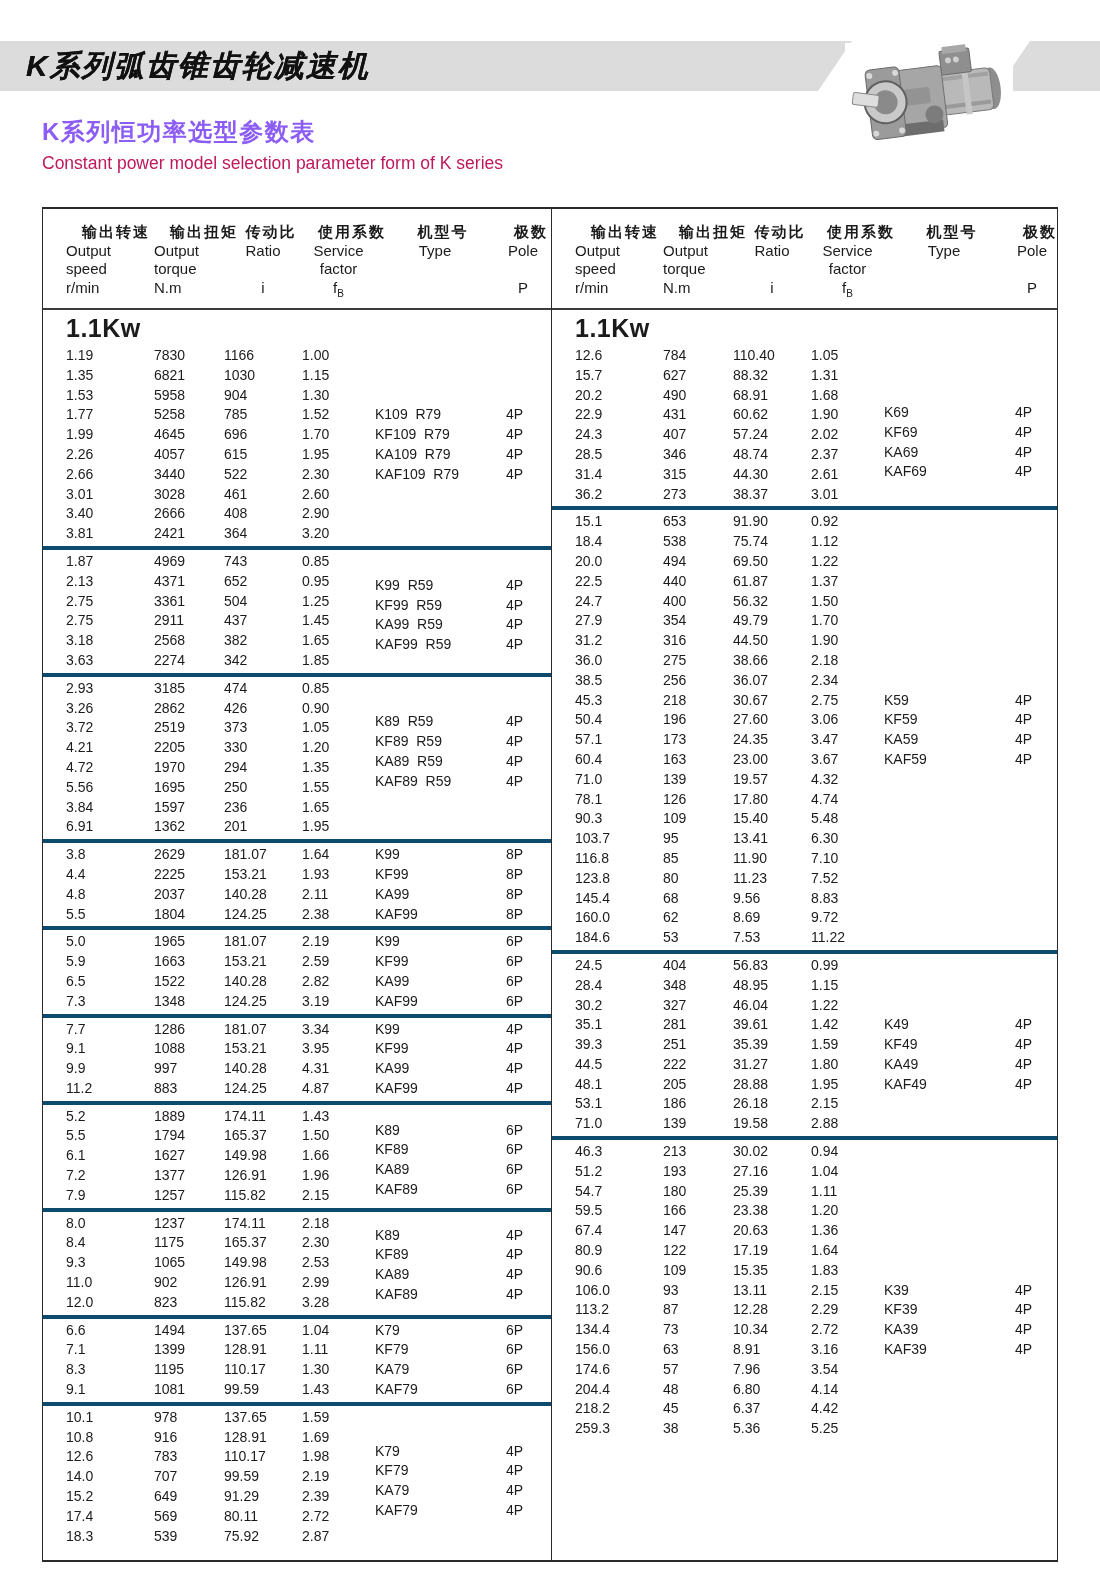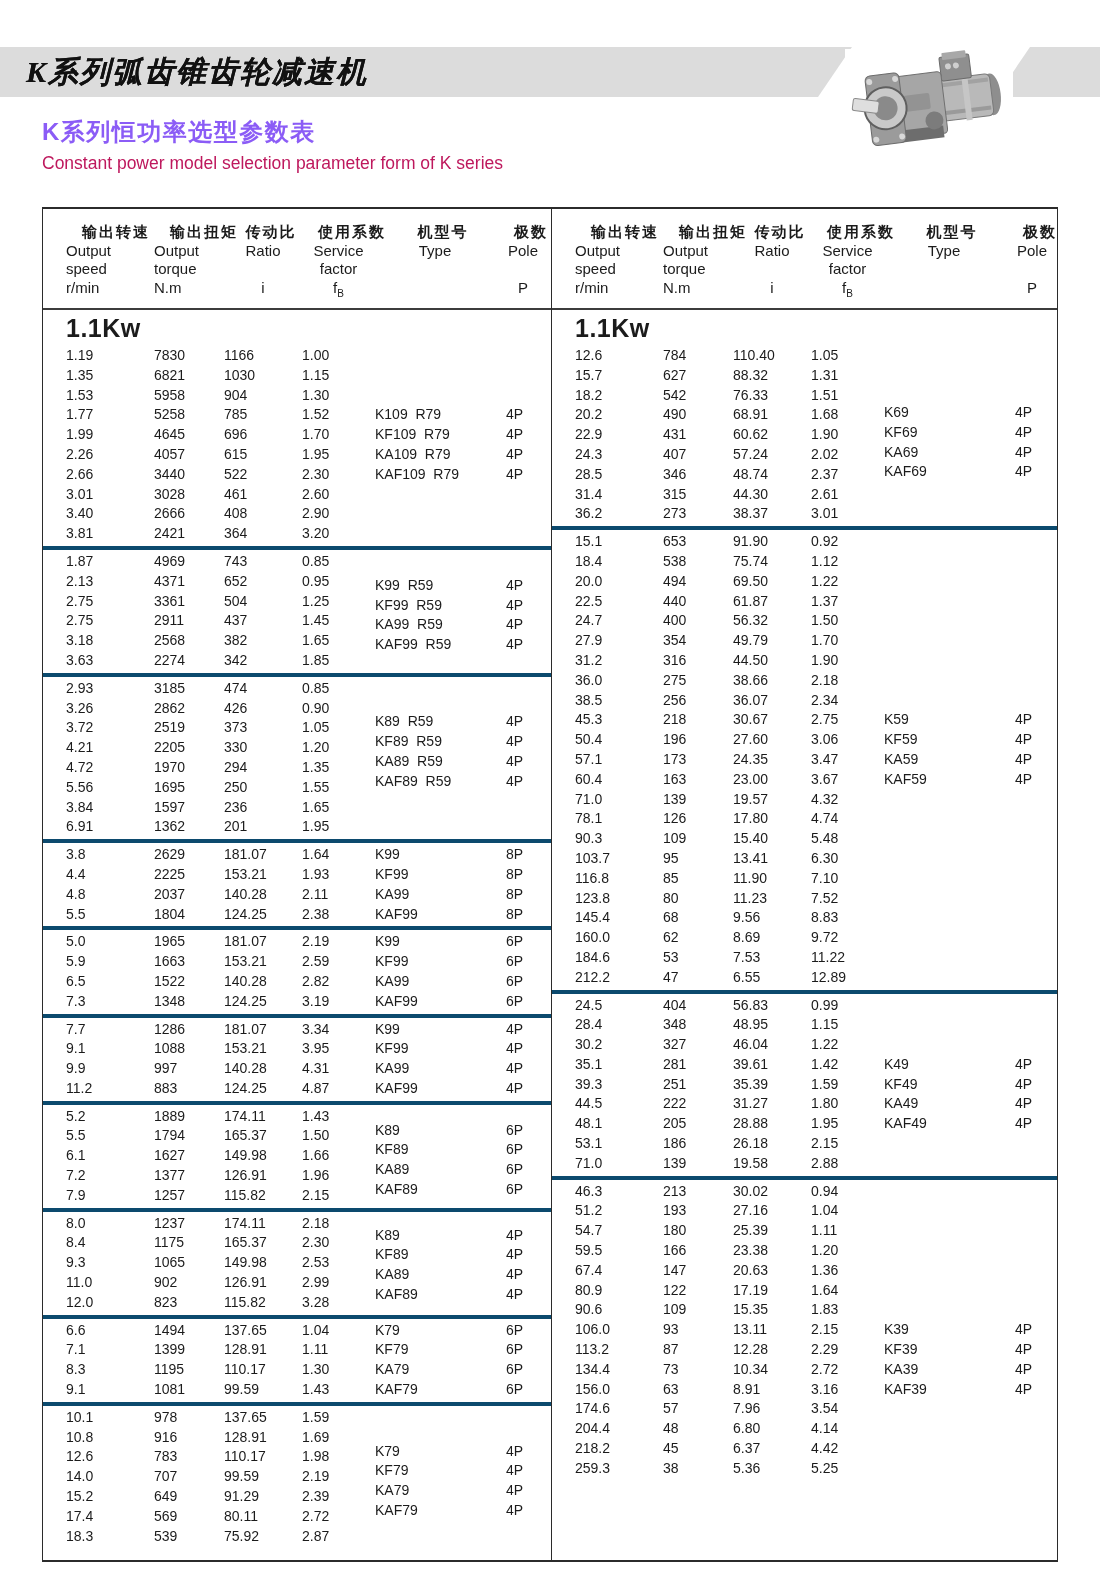--- a/index.html
+++ b/index.html
@@ -2,21 +2,21 @@
 <html><head>
 <meta charset="utf-8">
 <style>
   html,body{margin:0;padding:0;background:#ffffff;}
   .page{
     position:relative;width:1100px;height:1583px;background:#ffffff;overflow:hidden;
     font-family:"Liberation Sans","DejaVu Sans",sans-serif;color:#1b1b1b;
     -webkit-font-smoothing:antialiased;
   }
   
-  .banner{position:absolute;top:47px;left:0;width:1100px;height:62px;font-family:Liberation Serif, serif;}
+  .banner{position:absolute;top:41px;left:0;width:1100px;height:62px;}
   .band-main{
     position:absolute;left:0;top:0;width:852px;height:50px;background:#dcdcdc;
     clip-path:polygon(0 0,100% 0,calc(100% - 34px) 100%,0 100%);
   }
   .band-right{
     position:absolute;left:996px;top:0;width:104px;height:50px;background:#dcdcdc;
     clip-path:polygon(34px 0,100% 0,100% 100%,0 100%);
   }
   .banner-title{
     position:absolute;left:26px;top:0;line-height:50px;margin:0;
@@ -745,26 +745,20 @@
               <div class="dcell">110.40</div>
               <div class="dcell">1.05</div>
             </div>
             <div class="drow">
               <div class="dcell">15.7</div>
               <div class="dcell">627</div>
               <div class="dcell">88.32</div>
               <div class="dcell">1.31</div>
             </div>
             <div class="drow">
-              <div class="dcell">18.2</div>
-              <div class="dcell">542</div>
-              <div class="dcell">76.33</div>
-              <div class="dcell">1.51</div>
-            </div>
-            <div class="drow">
               <div class="dcell">20.2</div>
               <div class="dcell">490</div>
               <div class="dcell">68.91</div>
               <div class="dcell">1.68</div>
             </div>
             <div class="drow">
               <div class="dcell">22.9</div>
               <div class="dcell">431</div>
               <div class="dcell">60.62</div>
               <div class="dcell">1.90</div>
@@ -937,26 +931,20 @@
               <div class="dcell">160.0</div>
               <div class="dcell">62</div>
               <div class="dcell">8.69</div>
               <div class="dcell">9.72</div>
             </div>
             <div class="drow">
               <div class="dcell">184.6</div>
               <div class="dcell">53</div>
               <div class="dcell">7.53</div>
               <div class="dcell">11.22</div>
-            </div>
-            <div class="drow">
-              <div class="dcell">212.2</div>
-              <div class="dcell">47</div>
-              <div class="dcell">6.55</div>
-              <div class="dcell">12.89</div>
             </div>
             <div class="typestack" style="top: 180.2px;">
               <div class="trow">
                 <div class="tlabel">K59</div>
                 <div class="plabel">4P</div>
               </div>
               <div class="trow">
                 <div class="tlabel">KF59</div>
                 <div class="plabel">4P</div>
               </div>

